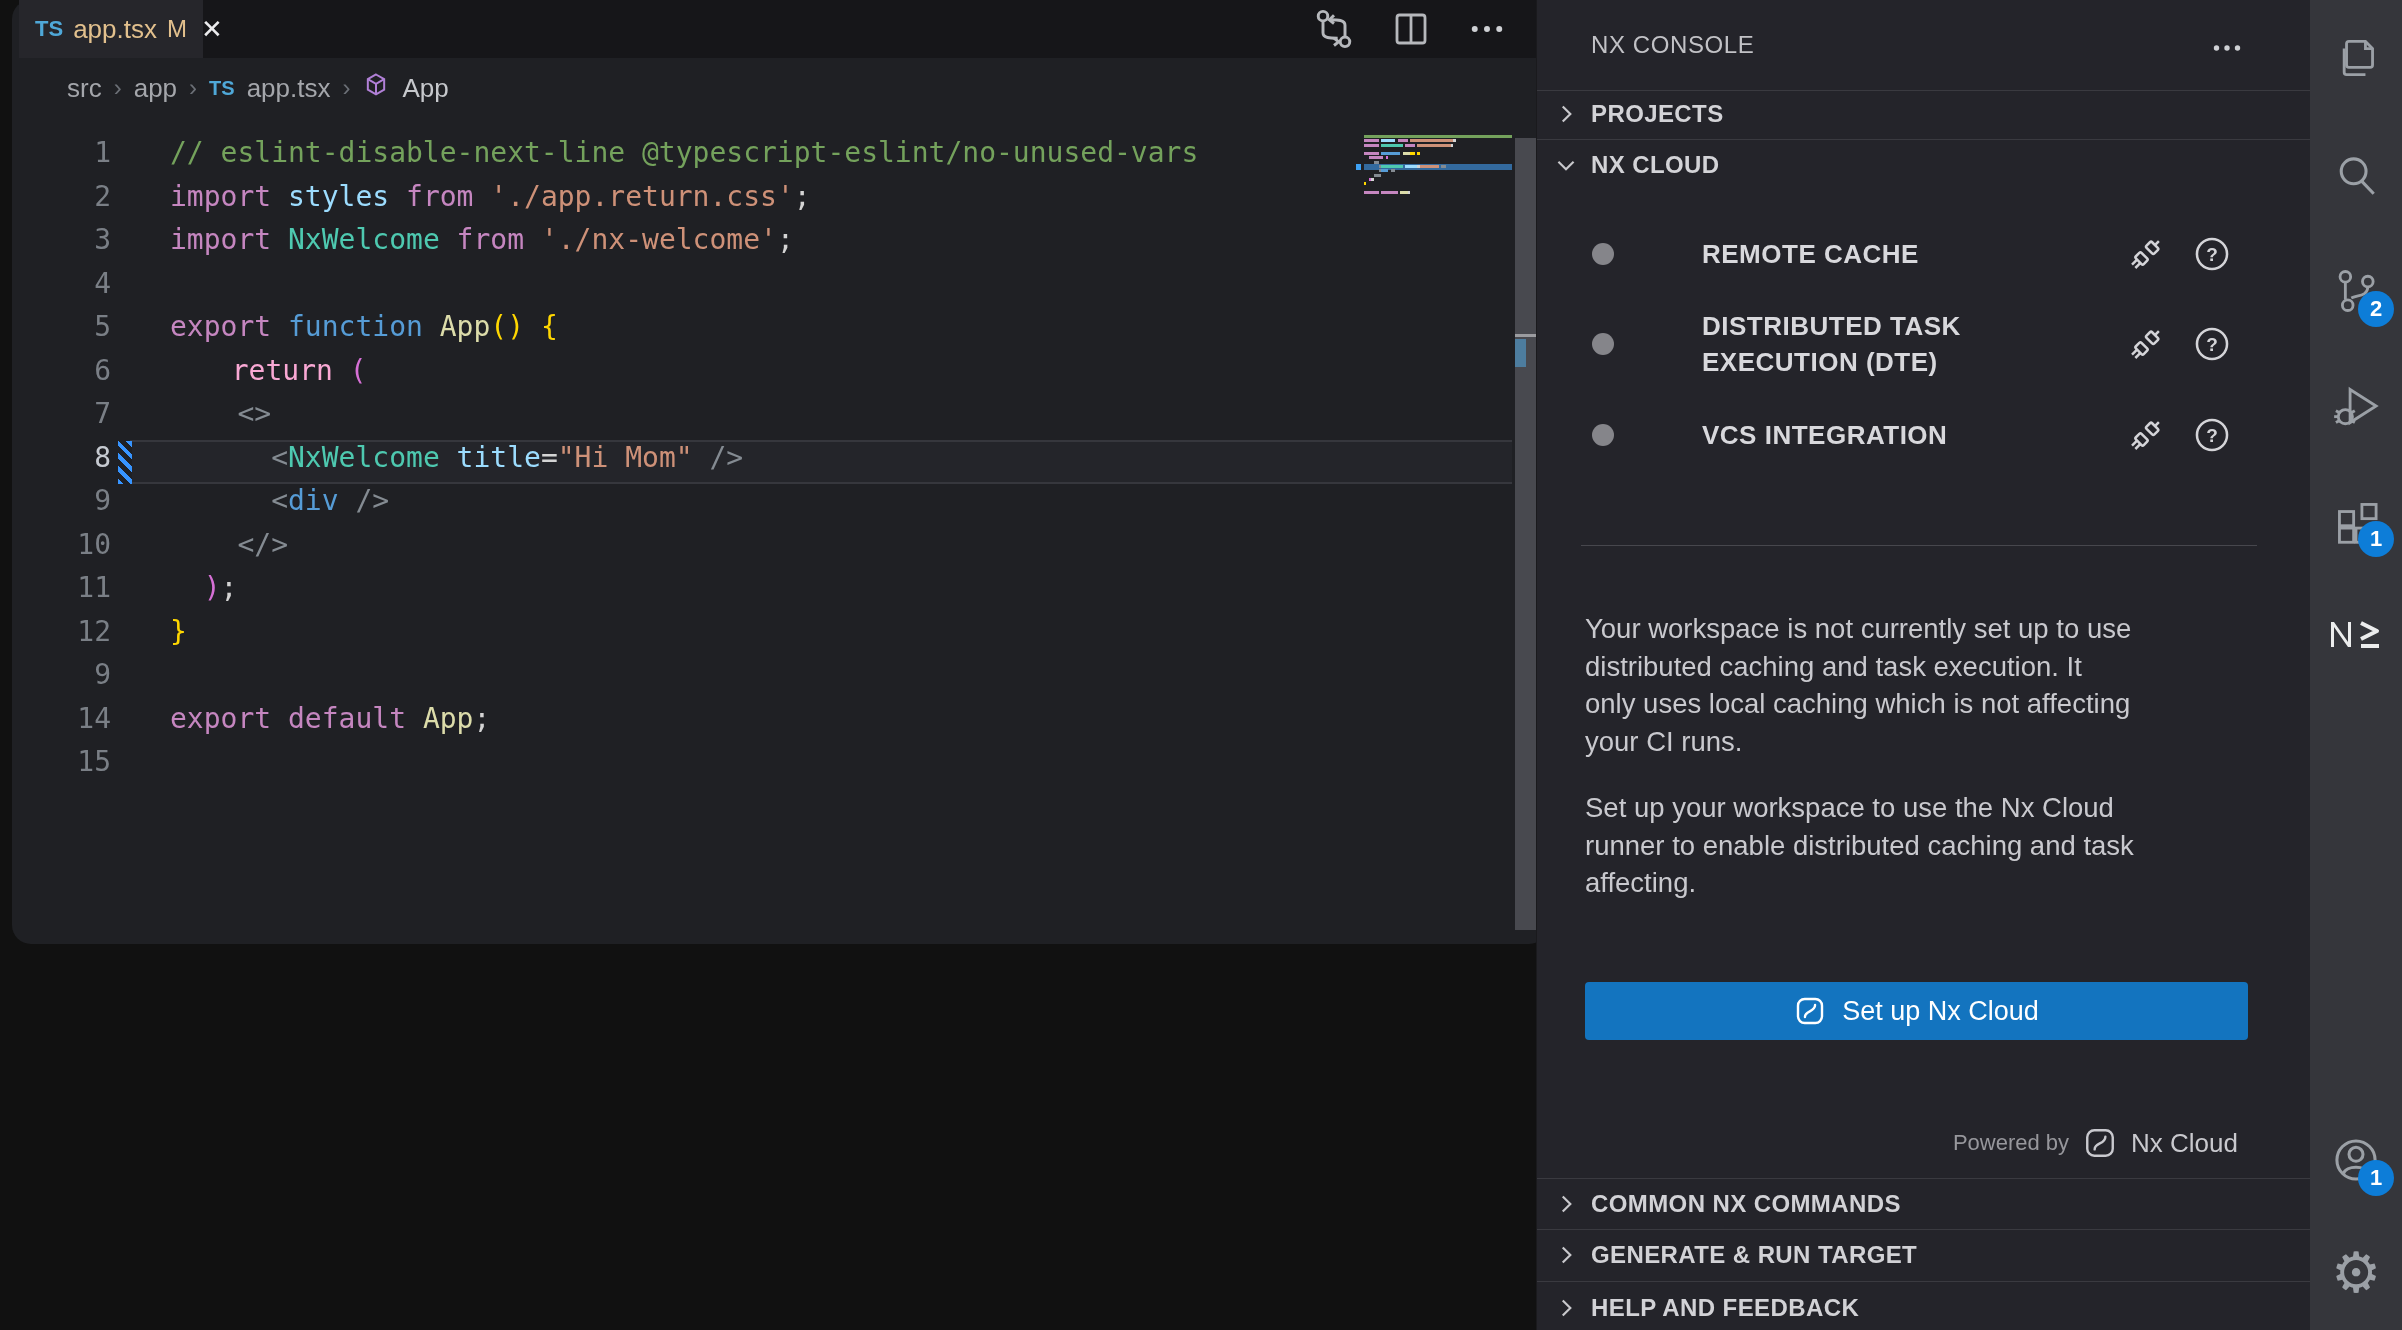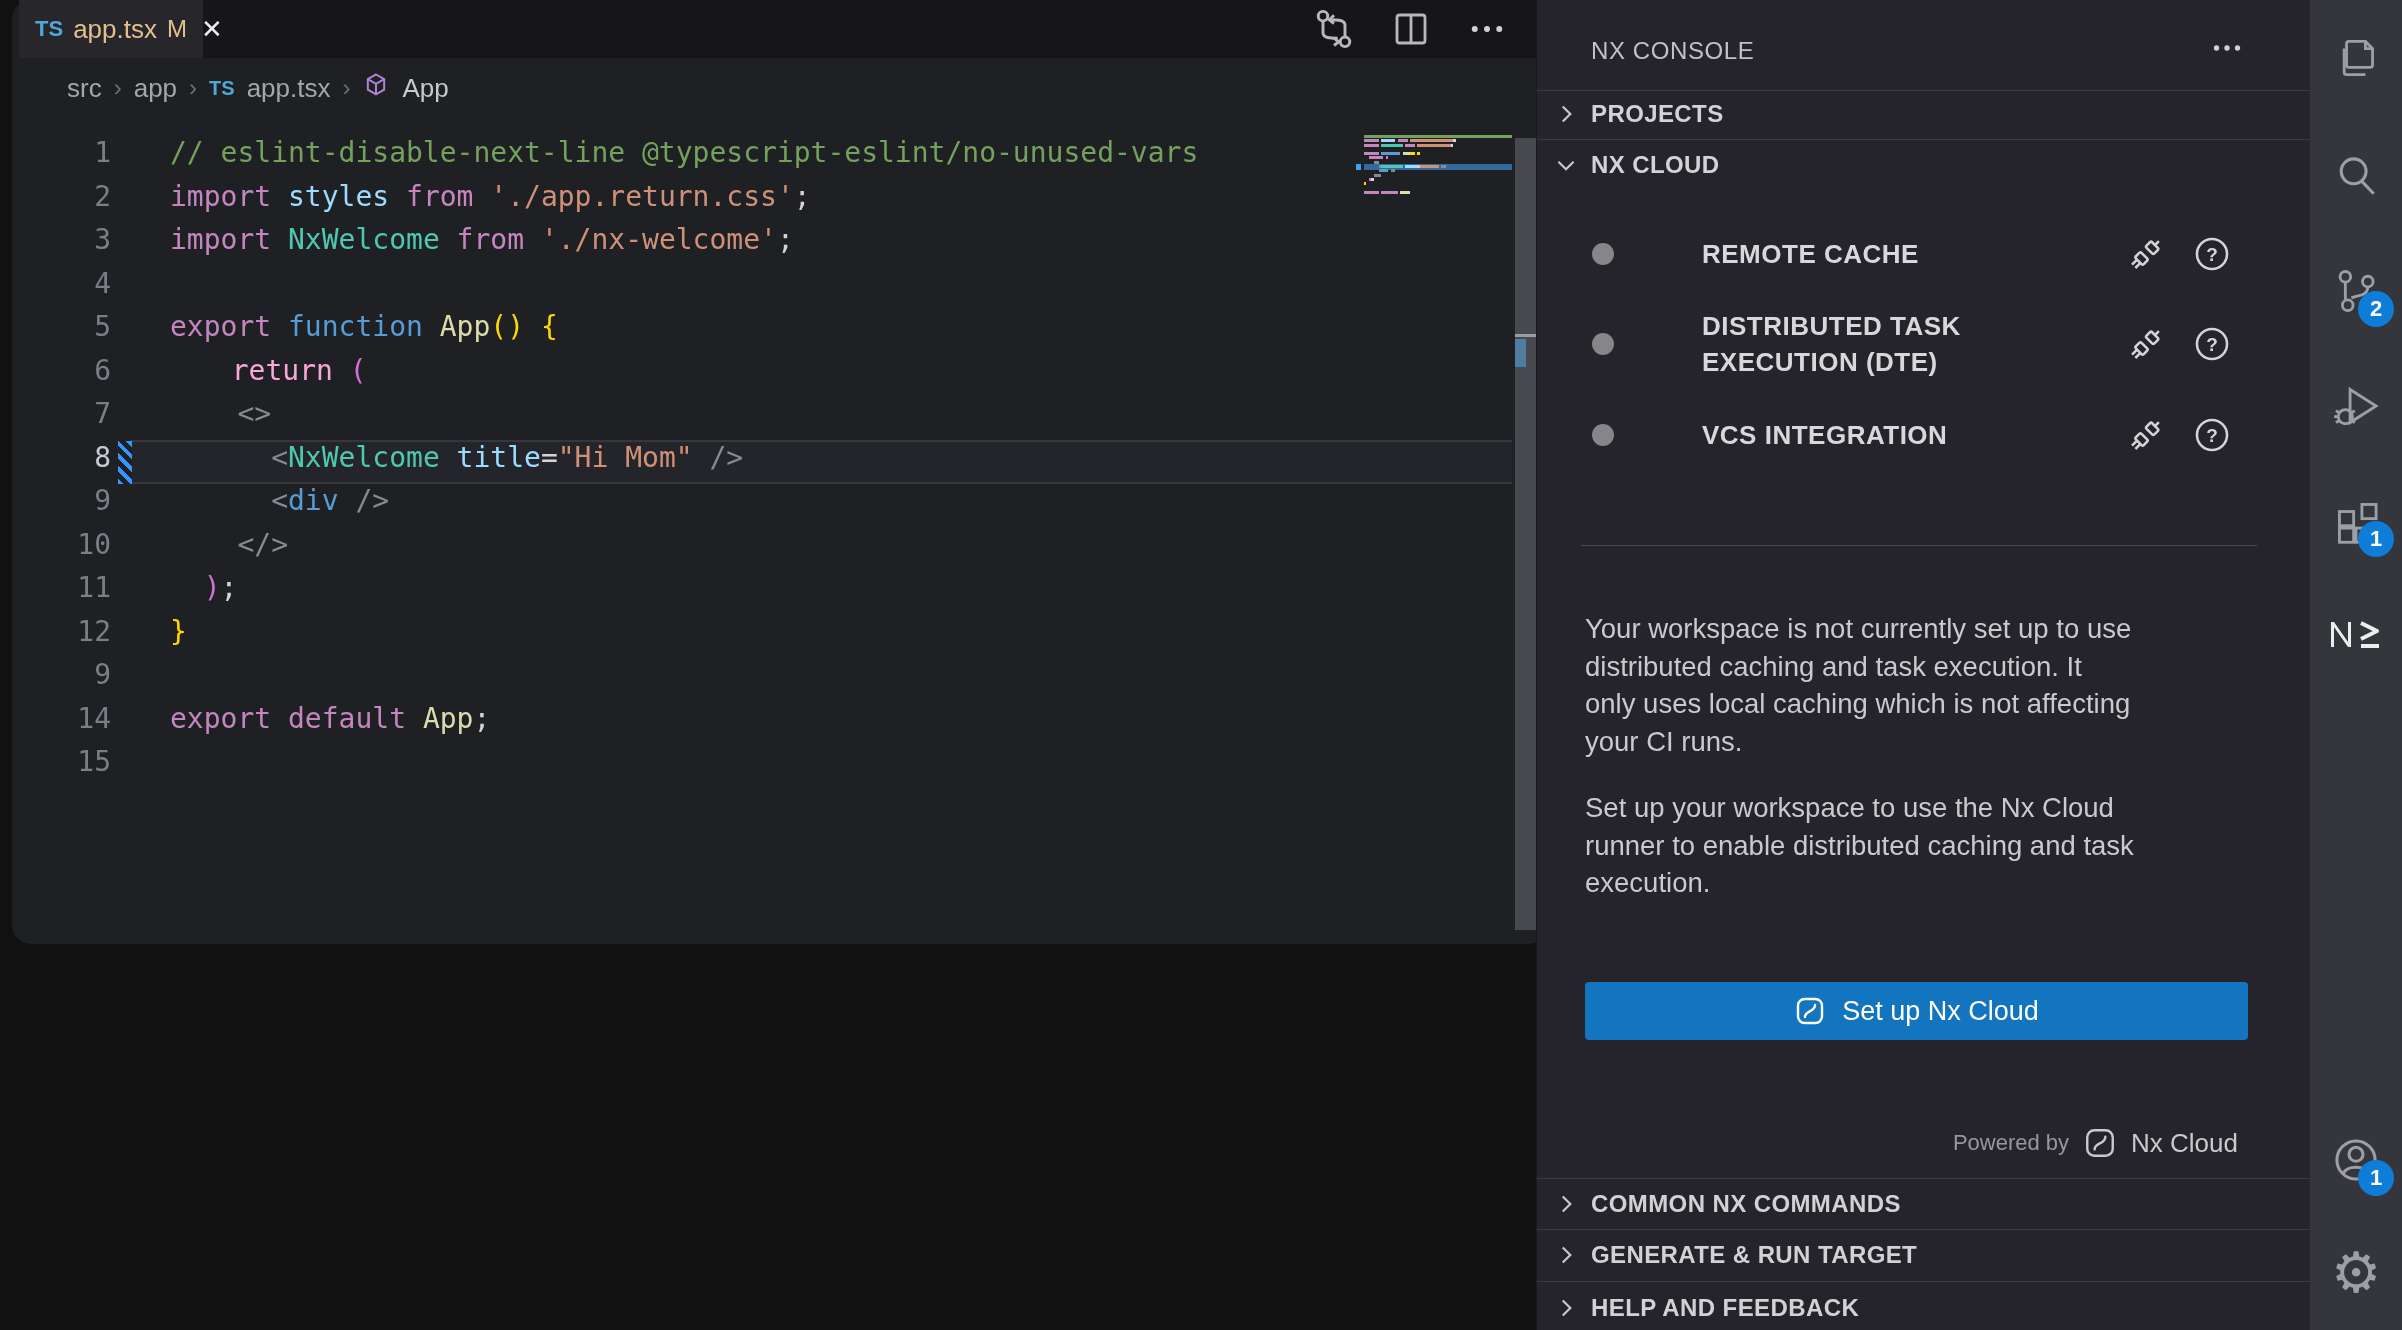--- a/index.html
+++ b/index.html
@@ -41,21 +41,21 @@
   #mini-mod{left:1344px;top:164px;width:5px;height:6px;background:#3da1f5;}
 
   
   #scroll-strip{left:1503px;top:138px;width:33px;height:792px;background:#48494f;}
   #strip-line{left:1503px;top:334px;width:33px;height:3px;background:#9b9ca0;}
   #strip-blue{left:1503px;top:339px;width:11px;height:28px;background:#4d7d9f;}
 
   
   #panel{left:1536px;top:0;width:774px;height:1330px;background:#24242a;border-left:1px solid #1a1a1d;box-sizing:border-box;}
   #panel-header{left:0;top:0;width:774px;height:90px;}
-  #panel-title{left:54px;top:0;height:90px;display:flex;align-items:center;font-size:24px;color:#c2c2c6;letter-spacing:.6px;margin-top:6px;}
+  #panel-title{left:54px;top:0;height:90px;display:flex;align-items:center;font-size:24px;color:#c2c2c6;letter-spacing:.6px;}
   #panel-more{right:66px;top:30px;color:#c8c8cc;cursor:pointer;}
   .divider{left:0;width:774px;height:1px;background:#3a3a40;}
   .sec-row{left:0;width:774px;height:48px;display:flex;align-items:center;gap:12px;padding-left:16px;box-sizing:border-box;cursor:pointer;}
   .sec-row .lbl{font-size:24px;font-weight:700;color:#d3d3d7;letter-spacing:.4px;}
 
   .feature{left:0;width:774px;display:flex;align-items:center;}
   .feature .dot{width:22px;height:22px;border-radius:50%;background:#85858a;position:absolute;left:55px;}
   .feature .flabel{position:absolute;left:120px;width:330px;font-size:26px;font-weight:700;color:#d8d8dc;letter-spacing:.5px;line-height:36px;margin-left:45px;}
   .feature .ficons{position:absolute;left:590px;display:flex;gap:28px;align-items:center;}
   .f1{top:224px;height:60px;} .f2{top:296px;height:96px;} .f3{top:405px;height:60px;}
@@ -285,21 +285,21 @@
 
   <div id="para1" class="para abs">
       <div>Your workspace is not currently set up to use</div>
       <div>distributed caching and task execution. It</div>
       <div>only uses local caching which is not affecting</div>
       <div>your CI runs.</div>
     </div>
   <div id="para2" class="para abs">
       <div>Set up your workspace to use the Nx Cloud</div>
       <div>runner to enable distributed caching and task</div>
-      <div>execution.</div>
+      <div>affecting.</div>
     </div>
 
   <button id="setup-btn" class="abs">
     <svg width="32" height="32" viewBox="0 0 24 24" fill="none" stroke="#ffffff" stroke-width="1.8">
       <rect x="3" y="3" width="18" height="18" rx="5"></rect>
       <path d="M8.2 16.5c0-5 7.6-3.5 7.6-9" stroke-linecap="round"></path>
     </svg>
     <span>Set up Nx Cloud</span>
   </button>
 

